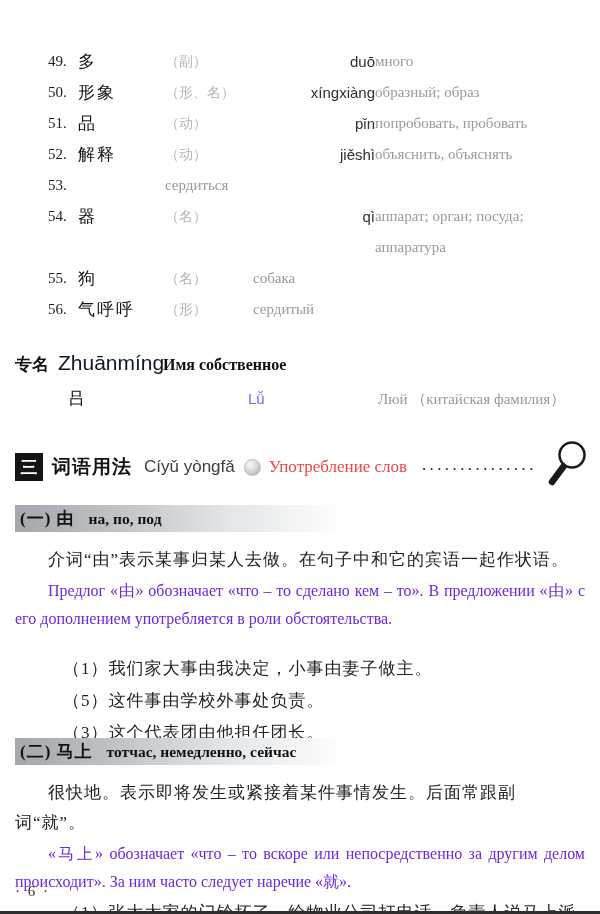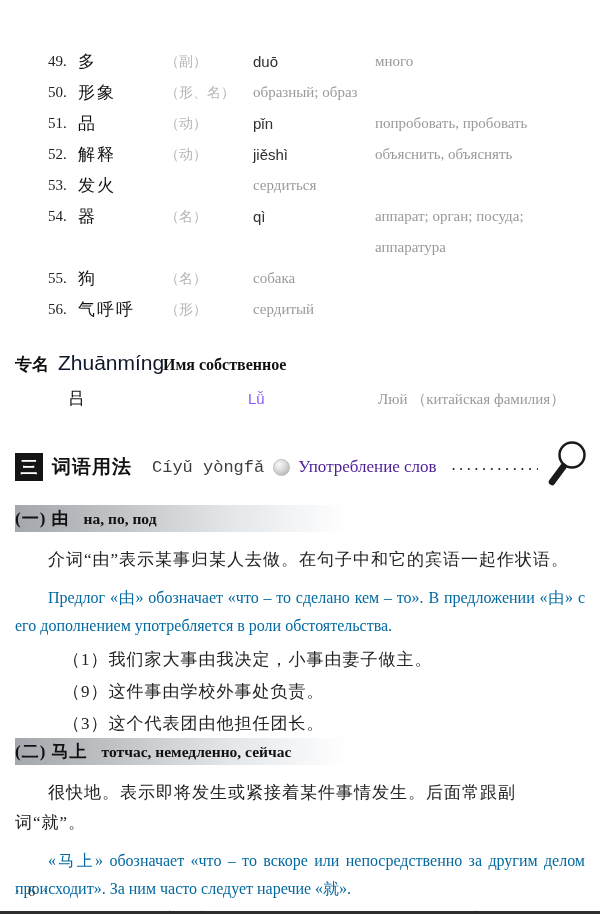--- a/index.html
+++ b/index.html
@@ -6,62 +6,62 @@
   .page{position:relative;width:600px;height:914px;background:#ffffff;margin:0 auto;
         overflow:hidden;font-family:"Liberation Serif","DejaVu Serif",serif;color:#1a1a1a;}
 
   
   .vocab{position:absolute;top:46px;left:48px;right:16px;}
   .vrow{display:grid;grid-template-columns:30px 87px 88px 122px 1fr;align-items:start;}
   .vcell{line-height:31px;white-space:nowrap;}
   .vnum{font-size:15px;color:#222;}
   .vhanzi{font-size:17px;color:#111;letter-spacing:2px;}
   .vpos{font-size:14px;color:#b5b5b5;}
-  .vpinyin{font-family:"Liberation Sans","DejaVu Sans",sans-serif;font-size:15px;color:#2f2f2f;}
+  .vpinyin{font-family:"Liberation Sans","DejaVu Sans",sans-serif;font-size:15px;color:#2f2f2f;text-align:right;}
   .vru{font-size:15px;color:#9a9a9a;}
 
   
   .proper{position:absolute;top:350px;left:15px;right:16px;}
   .prow1{display:grid;grid-template-columns:43px 105px 1fr;align-items:baseline;line-height:26px;}
   .plabel-cn{font-size:17px;font-weight:bold;color:#111;}
   .plabel-py{font-family:"Liberation Sans","DejaVu Sans",sans-serif;font-size:21px;color:#0f172a;}
   .plabel-ru{font-size:16px;font-weight:bold;color:#111;}
   .prow2{display:grid;grid-template-columns:180px 130px 1fr;padding-left:53px;align-items:baseline;
          line-height:30px;margin-top:6px;}
   .pn-hanzi{font-size:17px;color:#111;}
   .pn-py{font-family:"Liberation Sans","DejaVu Sans",sans-serif;font-size:15px;color:#8b5cf6;}
   .pn-ru{font-size:15px;color:#9a9a9a;}
 
   
   .sec3{position:absolute;top:440px;left:15px;right:12px;height:54px;
         display:flex;align-items:center;}
   .sec3-box{width:28px;height:28px;background:#141414;color:#fff;display:flex;
             align-items:center;justify-content:center;font-size:17px;font-weight:bold;flex:0 0 auto;}
   .sec3-cn{font-size:19px;font-weight:bold;color:#111;margin-left:9px;letter-spacing:1px;white-space:nowrap;}
-  .sec3-py{font-family:Liberation Mono, monospace;font-size:17px;color:#3c3c3c;
-           margin-left:20px;white-space:nowrap;}
+  .sec3-py{font-family:Liberation Sans, sans-serif;font-size:17px;color:#3c3c3c;
+           margin-left:12px;white-space:nowrap;}
   .sec3-sphere{width:15px;height:15px;border-radius:50%;margin-left:9px;flex:0 0 auto;
             background:radial-gradient(circle at 35% 30%, #fafafa 0%, #d9d9d9 45%, #a8a8a8 100%);
             border:1px solid #bdbdbd;}
-  .sec3-ru{font-size:17px;color:#4c1d95;margin-left:8px;white-space:nowrap;}
+  .sec3-ru{font-size:17px;color:#ef4444;margin-left:8px;white-space:nowrap;}
   .sec3-dots{flex:1;overflow:hidden;white-space:nowrap;font-size:17px;color:#2b2b2b;
              letter-spacing:2px;margin:6px 6px 0 14px;text-align:right;}
   .sec3-mag{flex:0 0 auto;margin-top:-2px;}
 
   
   .usage{position:absolute;left:15px;right:15px;}
   .u1{top:505px;} .u2{top:738px;}
-  .ubar{width:332px;height:27px;display:flex;align-items:center;box-sizing:border-box;
+  .ubar{width:332px;height:27px;display:flex;align-items:center;padding-left:5px;box-sizing:border-box;
         background:linear-gradient(90deg,#a4a8ac 0%,#bfc3c6 30%,#e3e7ea 65%,#ffffff 100%);}
   .ubar-cn{font-size:17px;font-weight:bold;color:#111;letter-spacing:1px;white-space:nowrap;}
   .ubar-ru{font-size:15.5px;font-weight:bold;color:#111;margin-left:14px;white-space:nowrap;}
   .p-cn{font-size:17px;line-height:30px;text-indent:33px;color:#222;margin:13px 0 0 0;letter-spacing:1px;}
-  .p-ru{font-size:16px;line-height:28px;text-indent:33px;text-align:justify;color:#0369a1;margin:9px 0 0 0;}
+  .p-ru{font-size:16px;line-height:28px;text-indent:33px;text-align:justify;color:#6d28d9;margin:2px 0 0 0;}
   .ex{font-size:17px;line-height:32px;padding-left:48px;color:#222;margin:0;letter-spacing:1px;}
-  .ex-first{margin-top:4px;}
+  .ex-first{margin-top:20px;}
   .ex-run{font-size:17px;line-height:30px;text-indent:48px;color:#222;margin:2px 0 0 0;letter-spacing:1px;}
 
   
   .pageno{position:absolute;left:15px;top:883px;font-size:15px;color:#333;letter-spacing:2px;}
   .bottom-rule{position:absolute;left:0;right:0;bottom:0;height:3px;background:#2e2e2e;}
 </style>
 </head>
 <body>
 
 <div class="page">
@@ -73,20 +73,21 @@
       <span class="vcell vhanzi">多</span>
       <span class="vcell vpos">（副）</span>
       <span class="vcell vpinyin">duō</span>
       <span class="vcell vru">много</span>
     </div>
 
     <div class="vrow">
       <span class="vcell vnum">50.</span>
       <span class="vcell vhanzi">形象</span>
       <span class="vcell vpos">（形、名）</span>
+      <span class="vcell vpinyin">xíngxiàng</span>
       <span class="vcell vru">образный; образ</span>
     </div>
 
     <div class="vrow">
       <span class="vcell vnum">51.</span>
       <span class="vcell vhanzi">品</span>
       <span class="vcell vpos">（动）</span>
       <span class="vcell vpinyin">pǐn</span>
       <span class="vcell vru">попробовать, пробовать</span>
     </div>
@@ -94,21 +95,20 @@
     <div class="vrow">
       <span class="vcell vnum">52.</span>
       <span class="vcell vhanzi">解释</span>
       <span class="vcell vpos">（动）</span>
       <span class="vcell vpinyin">jiěshì</span>
       <span class="vcell vru">объяснить, объяснять</span>
     </div>
 
     <div class="vrow">
       <span class="vcell vnum">53.</span>
-      <span class="vcell vhanzi">发火</span>
       <span class="vcell vpos"></span>
       <span class="vcell vru">сердиться</span>
     </div>
 
     <div class="vrow">
       <span class="vcell vnum">54.</span>
       <span class="vcell vhanzi">器</span>
       <span class="vcell vpos">（名）</span>
       <span class="vcell vpinyin">qì</span>
       <span class="vcell vru">
@@ -161,21 +161,21 @@
   </div>
 
   <div class="usage u1">
     <div class="ubar">
       <span class="ubar-cn">(一) 由</span>
       <span class="ubar-ru">на, по, под</span>
     </div>
     <p class="p-cn">介词“由”表示某事归某人去做。在句子中和它的宾语一起作状语。</p>
     <p class="p-ru">Предлог «由» обозначает «что – то сделано кем – то». В предложении «由» с его дополнением употребляется в роли обстоятельства.</p>
     <p class="ex ex-first">（1）我们家大事由我决定，小事由妻子做主。</p>
-    <p class="ex">（9）这件事由学校外事处负责。</p>
+    <p class="ex">（5）这件事由学校外事处负责。</p>
     <p class="ex">（3）这个代表团由他担任团长。</p>
   </div>
 
   <div class="usage u2">
     <div class="ubar">
       <span class="ubar-cn">(二) 马上</span>
       <span class="ubar-ru">тотчас, немедленно, сейчас</span>
     </div>
     <p class="p-cn">很快地。表示即将发生或紧接着某件事情发生。后面常跟副词“就”。</p>
     <p class="p-ru">«马上» обозначает «что – то вскоре или непосредственно за другим делом происходит». За ним часто следует наречие «就».</p>

